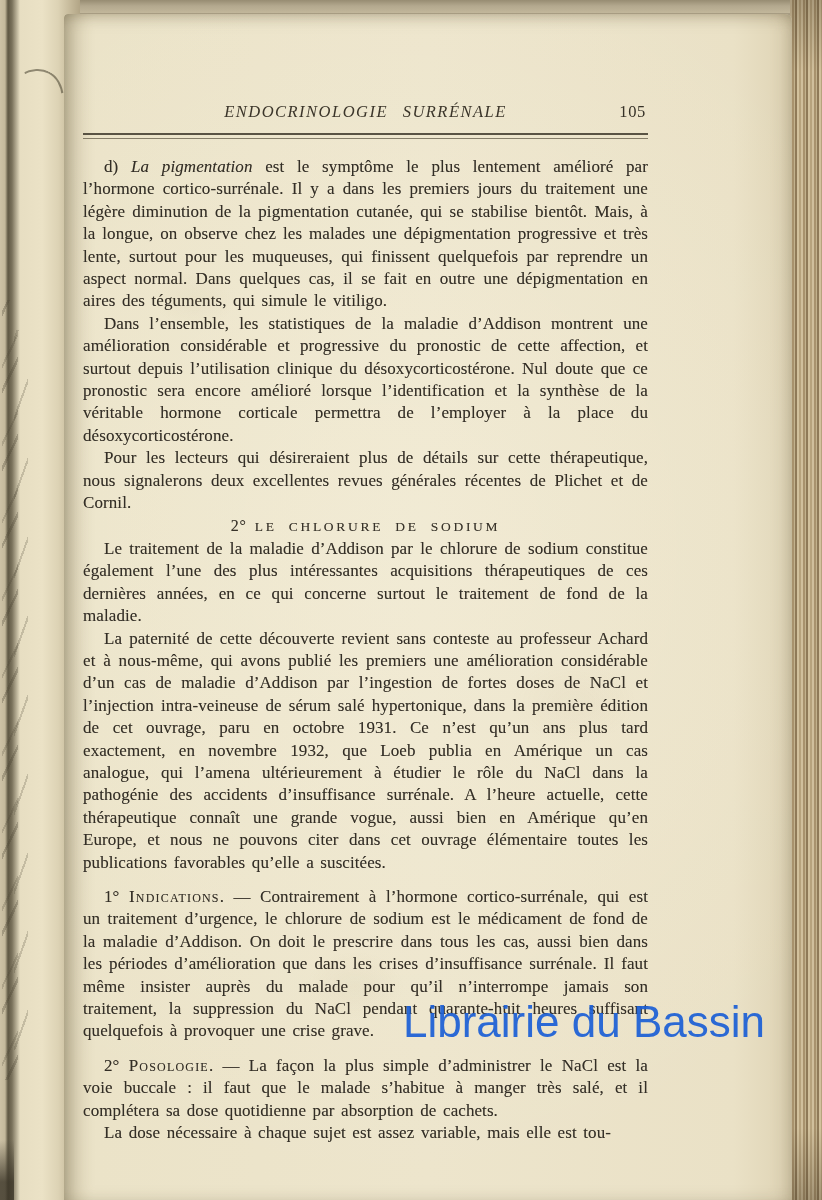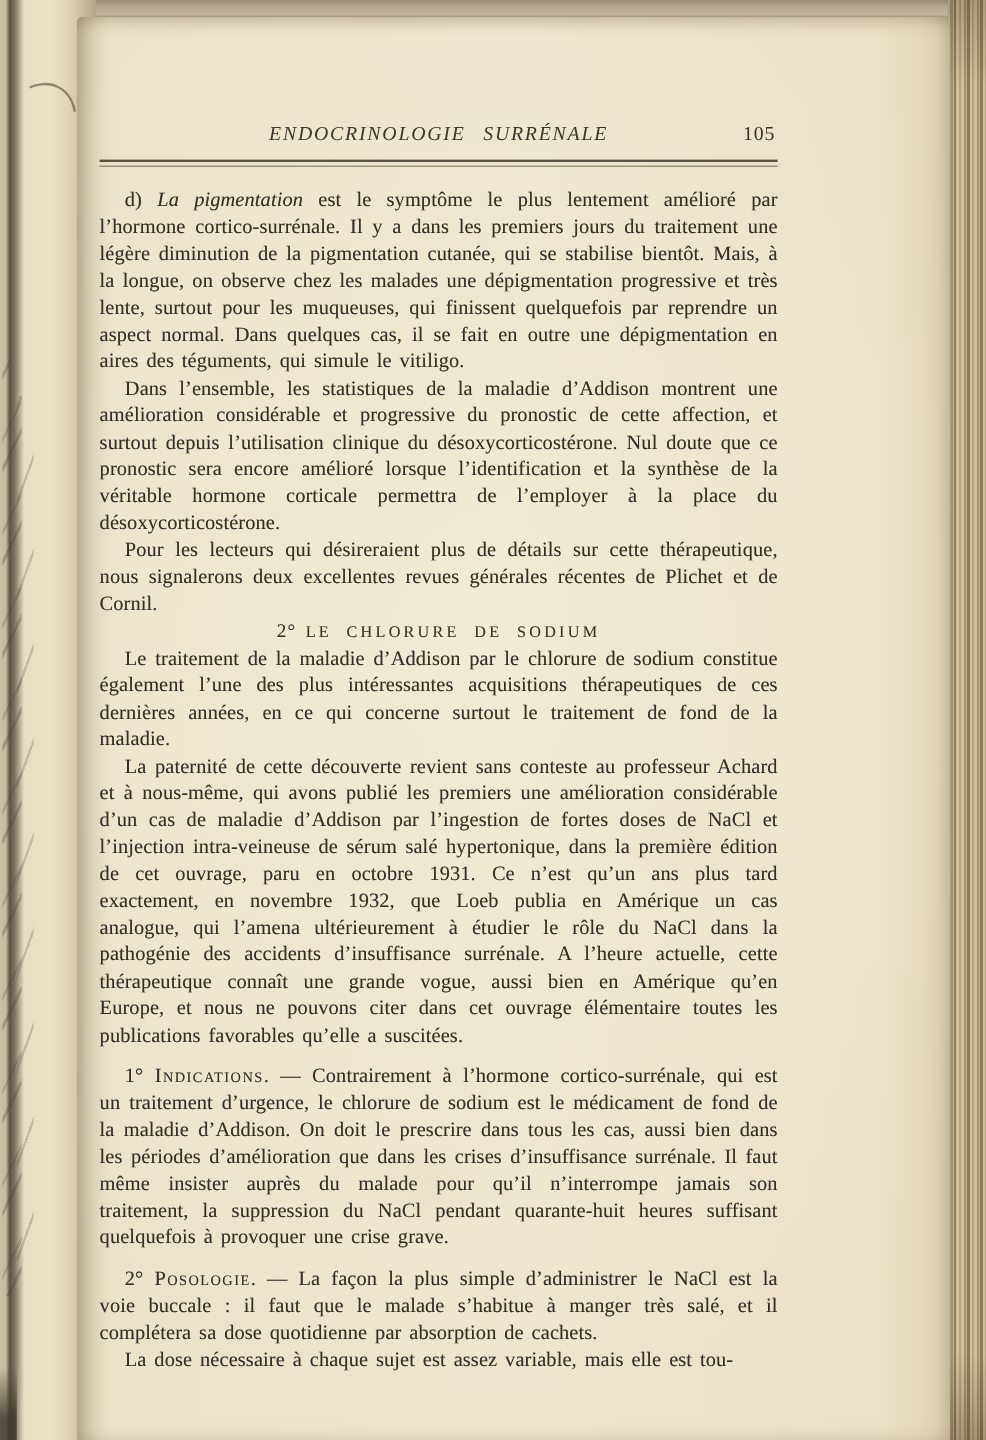--- a/index.html
+++ b/index.html
@@ -148,14 +148,15 @@
         <p class="sp"><span>1° </span><span class="sc">Indications</span><span>. — Contrairement à l’hormone cortico-surrénale, qui est un traitement d’urgence, le chlorure de sodium est le médicament de fond de la maladie d’Addison. On doit le prescrire dans tous les cas, aussi bien dans les périodes d’amélioration que dans les crises d’insuffisance surrénale. Il faut même insister auprès du malade pour qu’il n’interrompe jamais son traitement, la suppression du NaCl pendant quarante-huit heures suffisant quelquefois à provoquer une crise grave.</span></p>
 
         <p class="sp"><span>2° </span><span class="sc">Posologie</span><span>. — La façon la plus simple d’administrer le NaCl est la voie buccale : il faut que le malade s’habitue à manger très salé, et il complétera sa dose quotidienne par absorption de cachets.</span></p>
 
         <p>La dose nécessaire à chaque sujet est assez variable, mais elle est tou-</p>
 
       </div>
     </div>
   </div>
 
+  <div class="watermark" style="color: rgb(27, 95, 214);">Librairie du Bassin</div>
 
 </div>
 
 </body></html>

